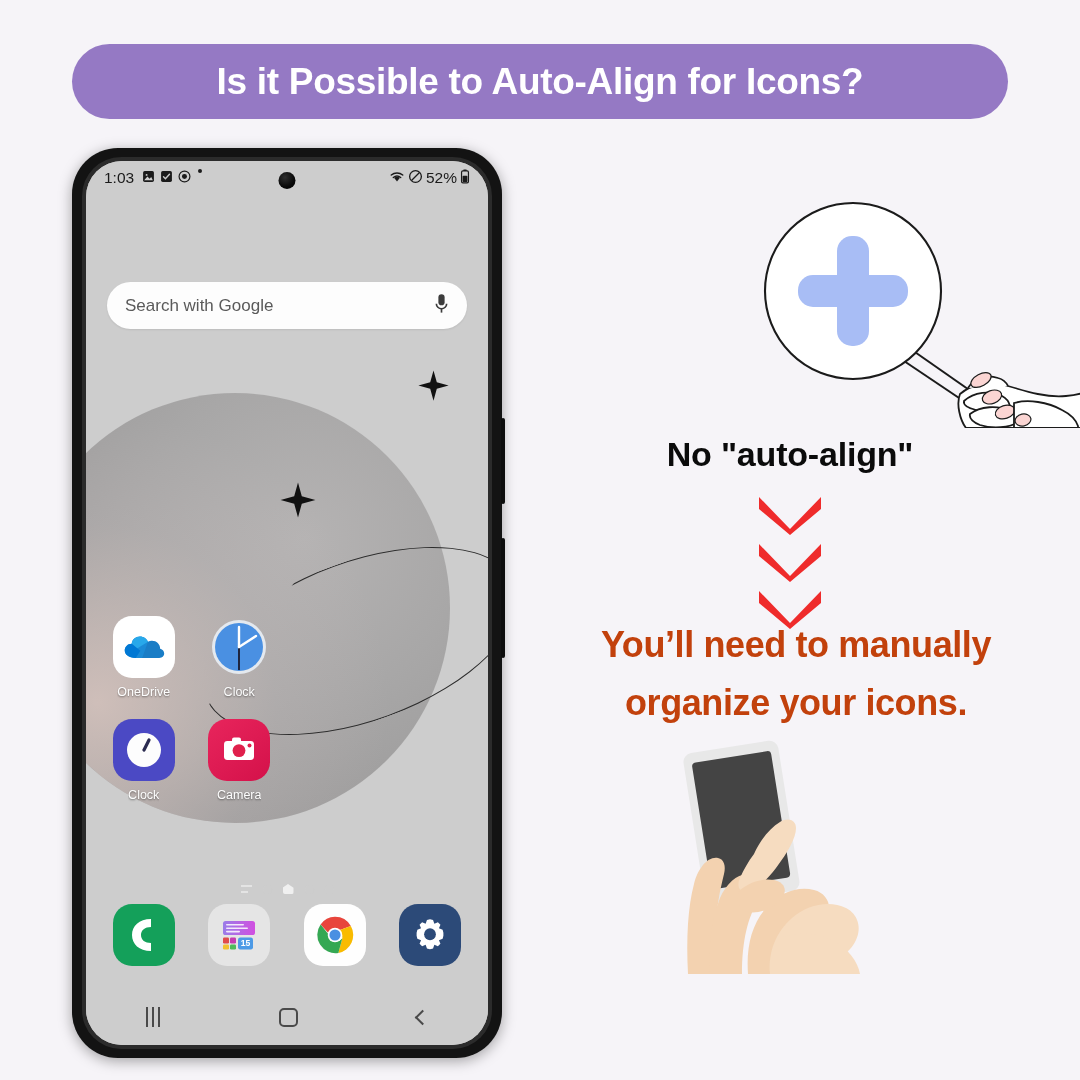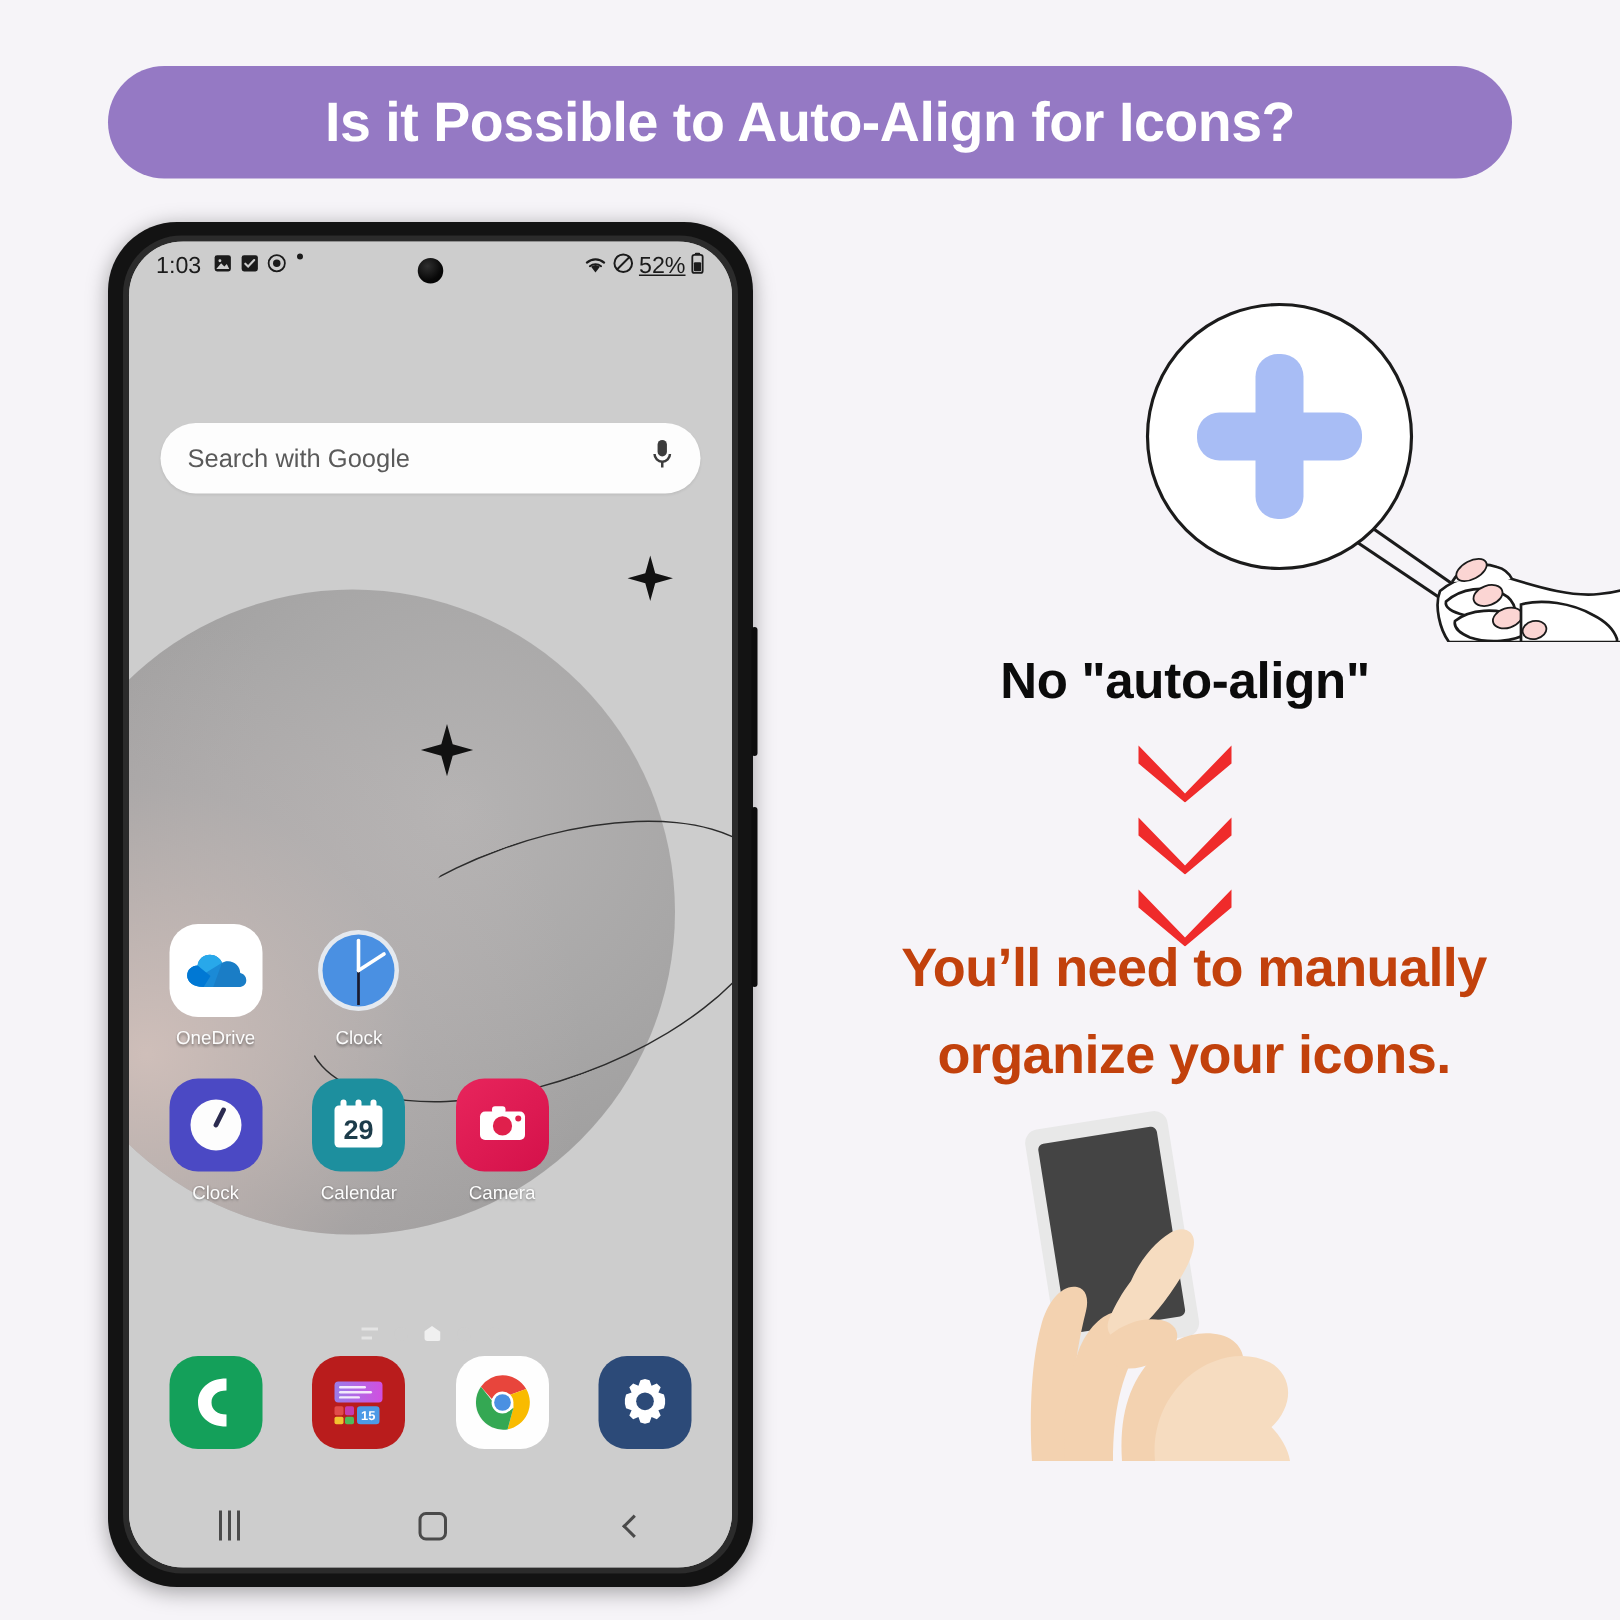--- a/index.html
+++ b/index.html
@@ -73,21 +73,21 @@
   
   .statusbar{
     position:absolute; left:0; top:0; width:100%; height:34px;
     display:flex; align-items:center; padding:0 18px;
     font-size:15px; color:#1b1b1b;
   }
   .sb-left{ display:flex; align-items:flex-start; gap:5px; }
   .sb-time{ font-size:15.5px; margin-right:3px; }
   .sb-ic{ width:13px; height:13px; display:inline-block; }
   .sb-dot{ width:4px; height:4px; border-radius:50%; background:#1b1b1b; display:inline-block; margin-left:2px;}
-  .sb-right{ margin-left:auto; display:flex; align-items:center; gap:3px; font-size:15.5px;text-decoration:underline; }
+  .sb-right{ margin-left:auto; display:flex; align-items:center; gap:3px; font-size:15.5px; }
   .punch{
     position:absolute; left:50%; top:11px; transform:translateX(-50%);
     width:17px; height:17px; border-radius:50%;
     background:radial-gradient(circle at 38% 32%, #2f2f2f 0%, #080808 60%, #000 100%);
   }
 
   
   .searchbar{
     position:absolute; left:21px; top:121px; width:calc(100% - 42px); height:47px;
     background:#fdfdfd; border-radius:24px;
@@ -300,32 +300,20 @@
           <div class="app-cell">
             <div class="app-icon squircle" style="background:#4b49c4;">
               <svg width="44" height="44" viewBox="0 0 44 44">
                 <circle cx="22" cy="22" r="17" fill="#fdfdfd"></circle>
                 <line x1="22" y1="22" x2="27" y2="12" stroke="#2b2b50" stroke-width="3.2" stroke-linecap="round"></line>
               </svg>
             </div>
             <div class="app-label">Clock</div>
           </div>
 
-          <div class="app-cell">
-            <div class="app-icon squircle" style="background:#1d8f9e;">
-              <svg width="42" height="42" viewBox="0 0 42 42">
-                <rect x="5" y="8" width="32" height="28" rx="3" fill="#ffffff"></rect>
-                <rect x="9" y="4" width="4" height="7" rx="2" fill="#ffffff"></rect>
-                <rect x="19" y="4" width="4" height="7" rx="2" fill="#ffffff"></rect>
-                <rect x="29" y="4" width="4" height="7" rx="2" fill="#ffffff"></rect>
-                <text x="21" y="30" font-family="Liberation Sans, sans-serif" font-size="18" font-weight="bold" fill="#1d3c4a" text-anchor="middle">29</text>
-              </svg>
-            </div>
-            <div class="app-label">Calendar</div>
-          </div>
 
 
           <div class="app-cell">
             <div class="app-icon squircle" style="background:linear-gradient(140deg,#e8255c 0%,#d4114a 100%);">
               <svg width="40" height="40" viewBox="0 0 40 40">
                 <rect x="5" y="11" width="30" height="19" rx="3.4" fill="#ffffff"></rect>
                 <rect x="13" y="7.5" width="9" height="5" rx="2" fill="#ffffff"></rect>
                 <circle cx="20" cy="20.6" r="6.4" fill="#e0204c"></circle>
                 <circle cx="30.5" cy="15.6" r="2" fill="#e0204c"></circle>
               </svg>
@@ -351,21 +339,21 @@
         <div class="app-cell">
           <div class="app-icon squircle" style="background:#14a05a;">
             <svg width="34" height="38" viewBox="0 0 34 38">
               <path d="M24 3 C12 3 5 10 5 19 C5 28 12 35 24 35 L24 27 C18 27 14 24 14 19 C14 14 18 11 24 11 Z" fill="#ffffff"></path>
             </svg>
           </div>
           <div class="app-label"></div>
         </div>
 
         <div class="app-cell">
-          <div class="app-icon squircle" style="background:#b91c1c;">
+          <div class="app-icon squircle" style="background:#e5e5e5;">
             <svg width="46" height="46" viewBox="0 0 46 46">
               <rect x="7" y="9" width="32" height="14" rx="2.6" fill="url(#wg1)"></rect>
               <defs>
                 <linearGradient id="wg1" x1="0" y1="0" x2="1" y2="0">
                   <stop offset="0" stop-color="#9a7ce8"></stop>
                     <stop offset="1" stop-color="#d14fe0"></stop>
                 </linearGradient>
               </defs>
               <rect x="10" y="12" width="18" height="1.6" rx=".8" fill="#ffffff" opacity=".85"></rect>
               <rect x="10" y="15.4" width="22" height="1.6" rx=".8" fill="#ffffff" opacity=".85"></rect>

